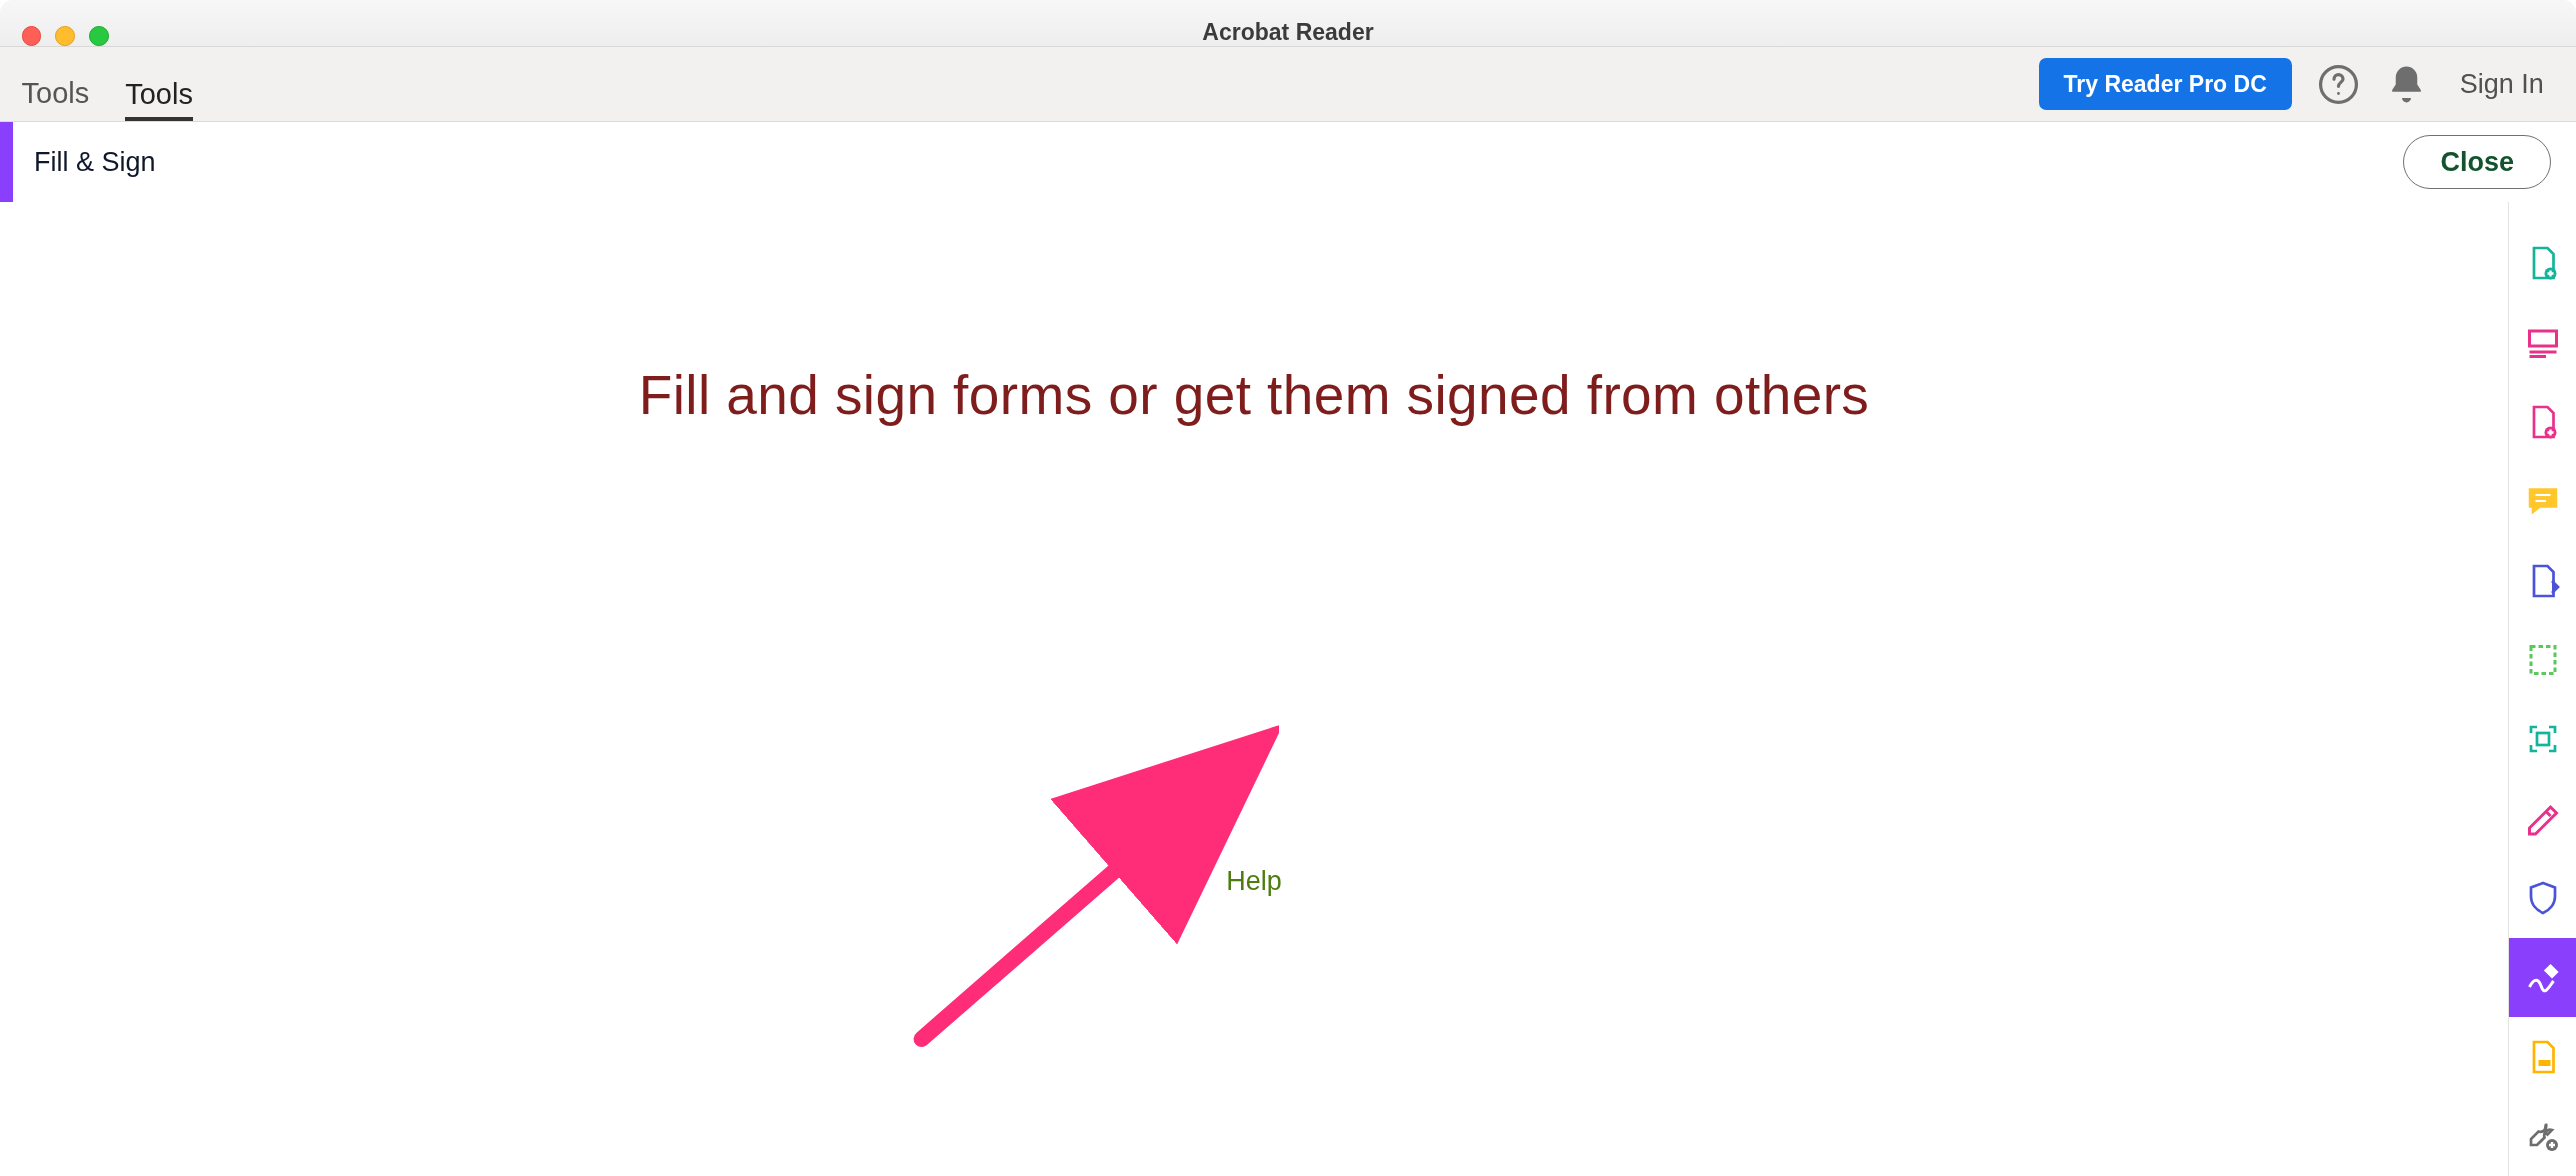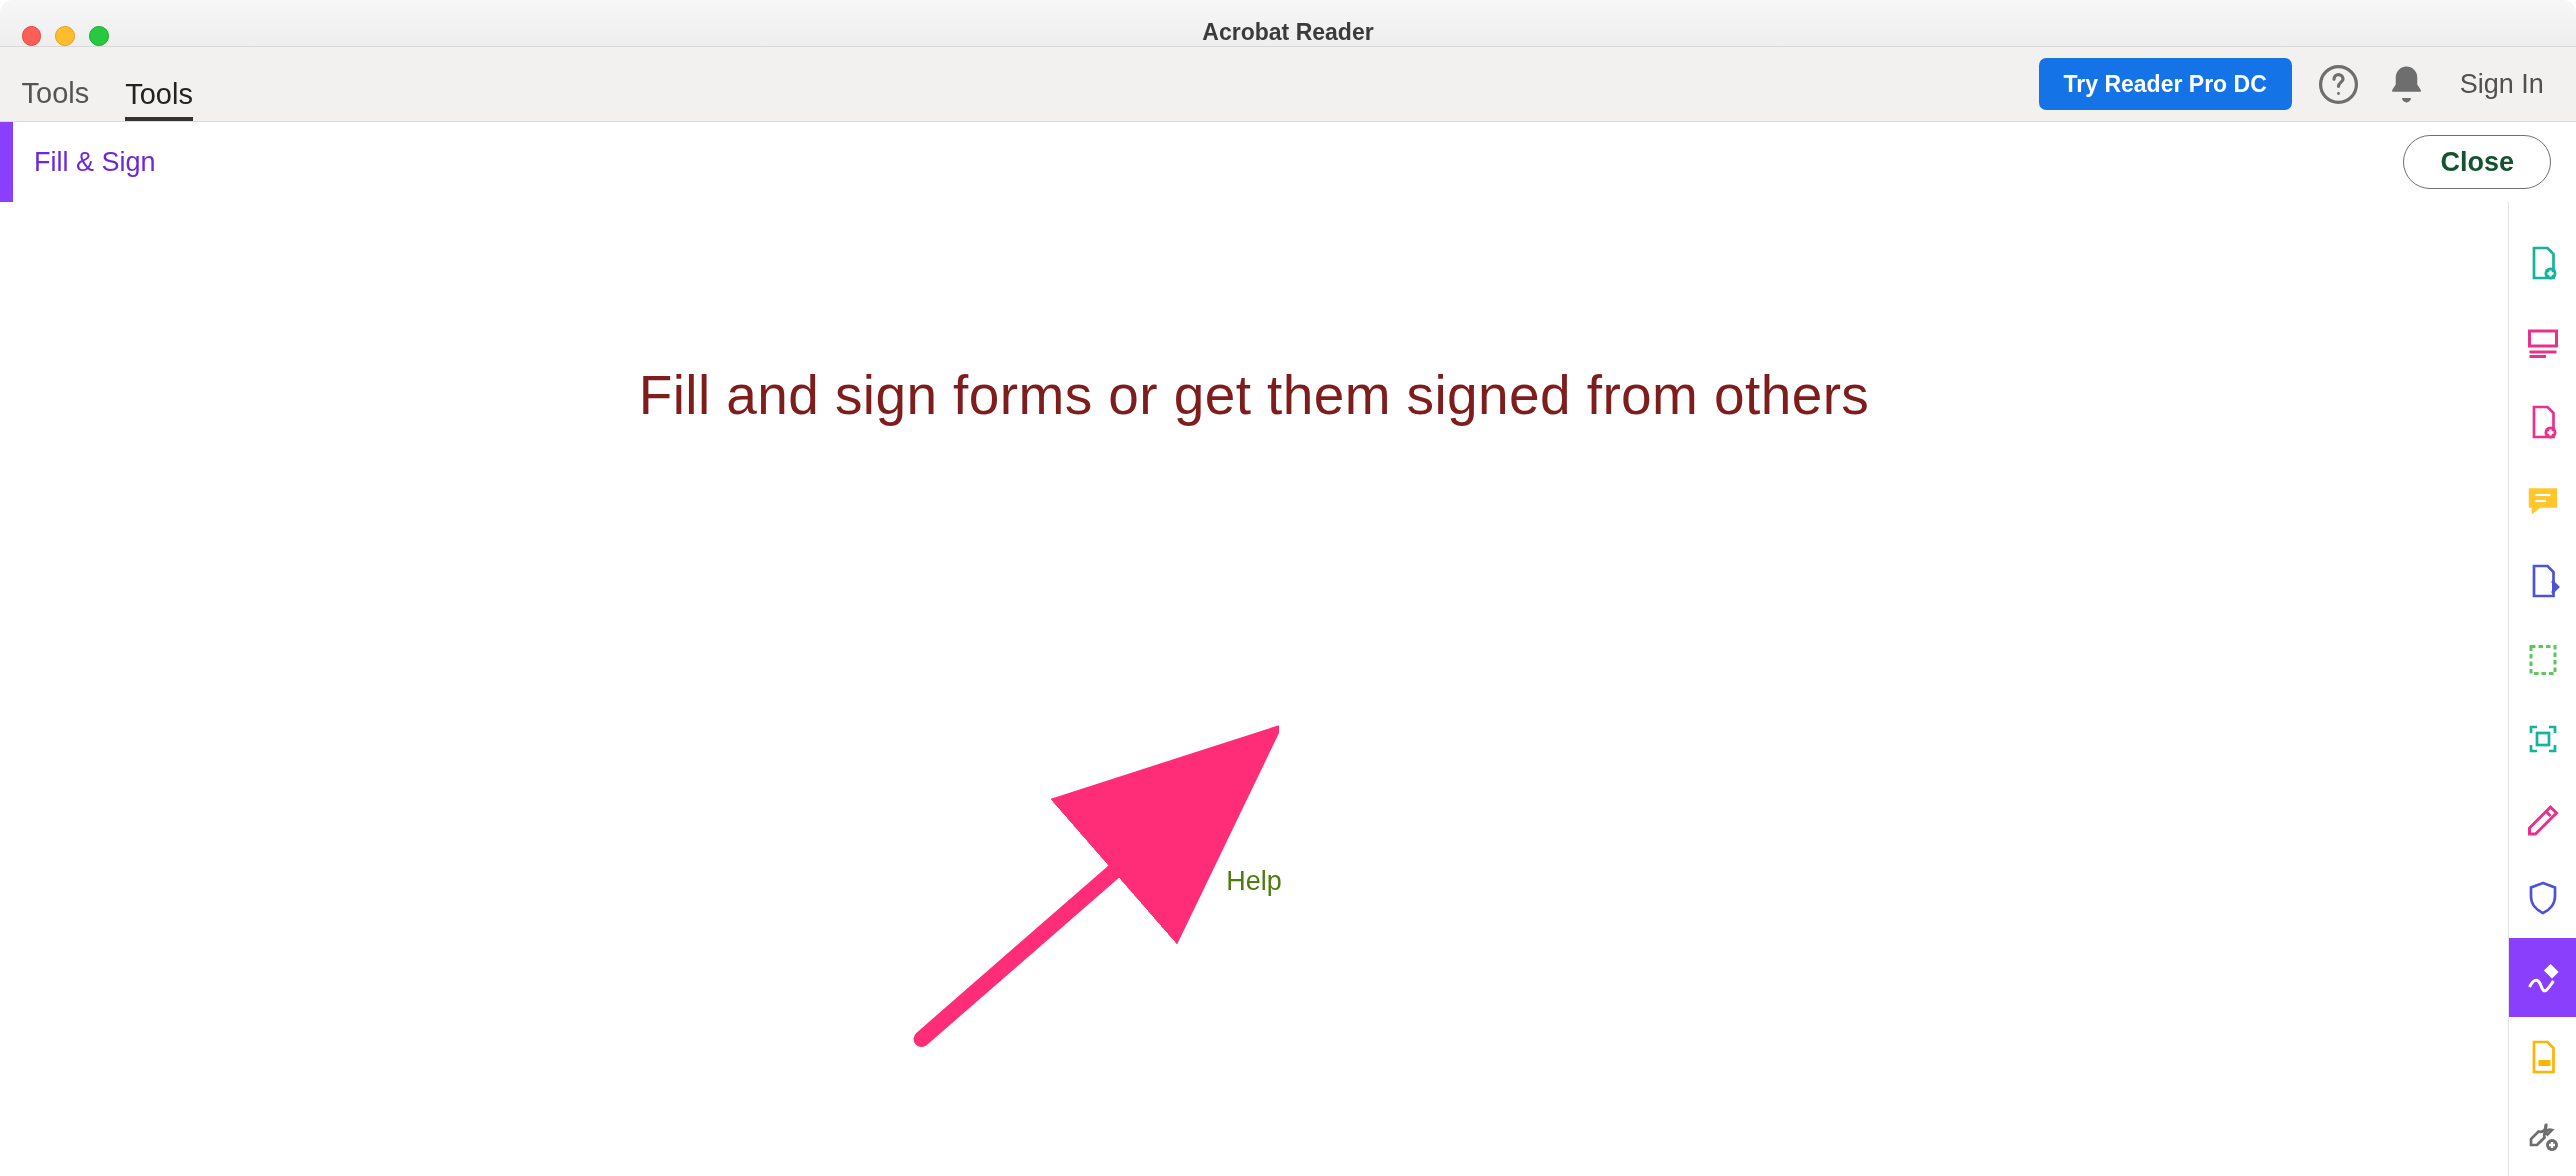--- a/index.html
+++ b/index.html
@@ -21,21 +21,21 @@
   .tab { font-size:29px; color:#555; padding-bottom:10.7px; cursor:pointer; }
   .tab.active { color:#222; border-bottom:4.5px solid #333; padding-bottom:6.3px; font-weight:500; }
   .spacer { flex:1; }
   .try-btn { background:#1473e6; color:#fff; font-size:23px; font-weight:600; padding:12.5px 25px; border-radius:7.2px; border:none; cursor:pointer; }
   .icon-btn { width:43px; height:43px; display:flex; align-items:center; justify-content:center; margin-left:25px; cursor:pointer; color:#6e6e6e; }
   .signin { font-size:27px; color:#505050; margin-left:32px; margin-right:10.7px; cursor:pointer; font-weight:500; }
 
   
   .toolbar-sub { height:81px; border-bottom:0.9px solid #e4e3e2; display:flex; align-items:center; }
   .purple-tag { width:12.5px; height:81px; background:#8a3ffc; }
-  .tool-label { font-size:27px; color:#6d28d9; margin-left:21.5px; font-weight:500; }
+  .tool-label { font-size:27px; color:#0f172a; margin-left:21.5px; font-weight:500; }
   .close-pill { margin-left:auto; margin-right:25px; border:1.8px solid #707070; border-radius:36px; padding:10.7px 36px; font-size:27px; color:#14532d; font-weight:600; cursor:pointer; background:#fff; }
 
   
   .main { position:absolute; top:202px; left:0; right:68px; bottom:0; background:#fff; }
   .main h1 { text-align:center; font-size:55px; font-weight:400; color:#7f1d1d; margin-top:161px; letter-spacing:0.4px; }
 
   .highlight-box { position:absolute; top:515px; left:50%; transform:translateX(-50%); padding:9px; background:#ff2d78; border-radius:9px; }
   .select-btn { background:#1473e6; color:#fff; font-size:25px; font-weight:700; padding:14.3px 36px; border-radius:36px; border:2.7px dashed #9ecbff; cursor:pointer; box-shadow: inset 0 0 0 0.9px #0f5ec4; }
 
   .help-link { position:absolute; top:664px; left:50%; transform:translateX(-50%); color:#4d7c0f; font-size:27px; cursor:pointer; }

